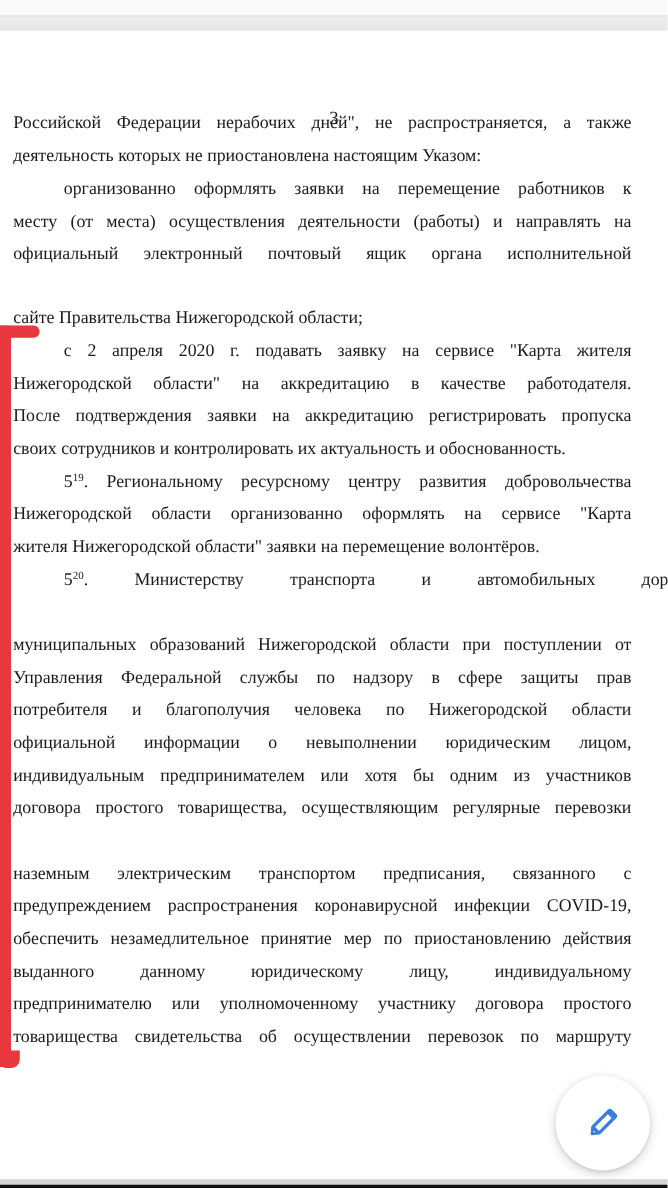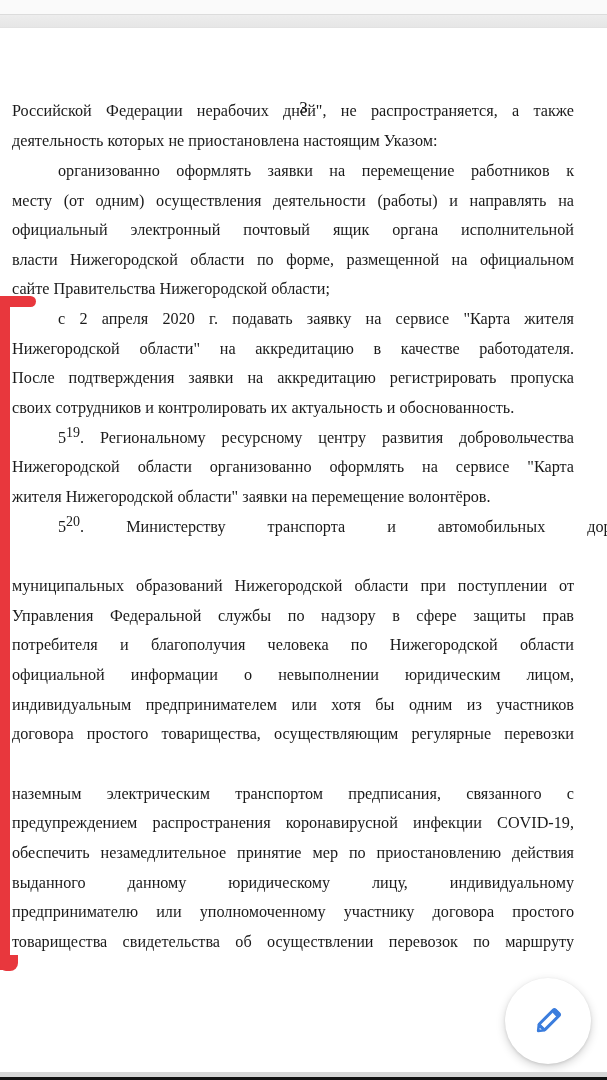--- a/index.html
+++ b/index.html
@@ -31,21 +31,21 @@
       text-align: center; font-size: 17px; line-height: 20px;
     }
     .line {
       position: absolute; left: 12px; width: 562px;
       font-size: 16.2px; line-height: 20px; height: 20px;
       white-space: nowrap;
       text-align: justify; text-align-last: justify;
     }
     .line.left { text-align: right; text-align-last: left; }
     .line.indent { left: 58px; width: 516px; }
-    sup { font-size: 14px; vertical-align: 6px; line-height: 0; }
+    sup { font-size: 10px; vertical-align: 6px; line-height: 0; }
     .red-marker {
       position: absolute; left: 0; top: 296px; width: 10px; height: 674px;
       background: #e8373d;
     }
     .red-marker-top {
       position: absolute; left: 0; top: 296px; width: 36px; height: 11px;
       background: #e8373d;
       border-radius: 0 6px 6px 0;
     }
     .red-marker-bottom {
@@ -75,23 +75,22 @@
 
 <div class="top-band"></div>
 <div class="top-bar"></div>
 
 <div class="page">
   <div class="page-number">3</div>
 
   <div class="line" style="top:73px">Российской Федерации нерабочих дней", не распространяется, а также</div>
   <div class="line left" style="top:103px">деятельность которых не приостановлена настоящим Указом:</div>
   <div class="line indent" style="top:133px">организованно оформлять заявки на перемещение работников к</div>
-  <div class="line" style="top:163px">месту (от одним) осуществления деятельности (работы) и направлять на</div>
+  <div class="line" style="top:163px">месту (от места) осуществления деятельности (работы) и направлять на</div>
   <div class="line" style="top:192px">официальный электронный почтовый ящик органа исполнительной</div>
-  <div class="line" style="top:222px">власти Нижегородской области по форме, размещенной на официальном</div>
   <div class="line left" style="top:251px">сайте Правительства Нижегородской области;</div>
   <div class="line indent" style="top:281px">с 2 апреля 2020 г. подавать заявку на сервисе "Карта жителя</div>
   <div class="line" style="top:311px">Нижегородской области" на аккредитацию в качестве работодателя.</div>
   <div class="line left" style="top:370px">своих сотрудников и контролировать их актуальность и обоснованность.</div>
   <div class="line" style="top:340px">После подтверждения заявки на аккредитацию регистрировать пропуска</div>
 
   <div class="line indent" style="top:400px">
     <span>5</span><sup>19</sup><span>. Региональному ресурсному центру развития добровольчества</span>
   </div>
   <div class="line" style="top:429px">Нижегородской области организованно оформлять на сервисе "Карта</div>

